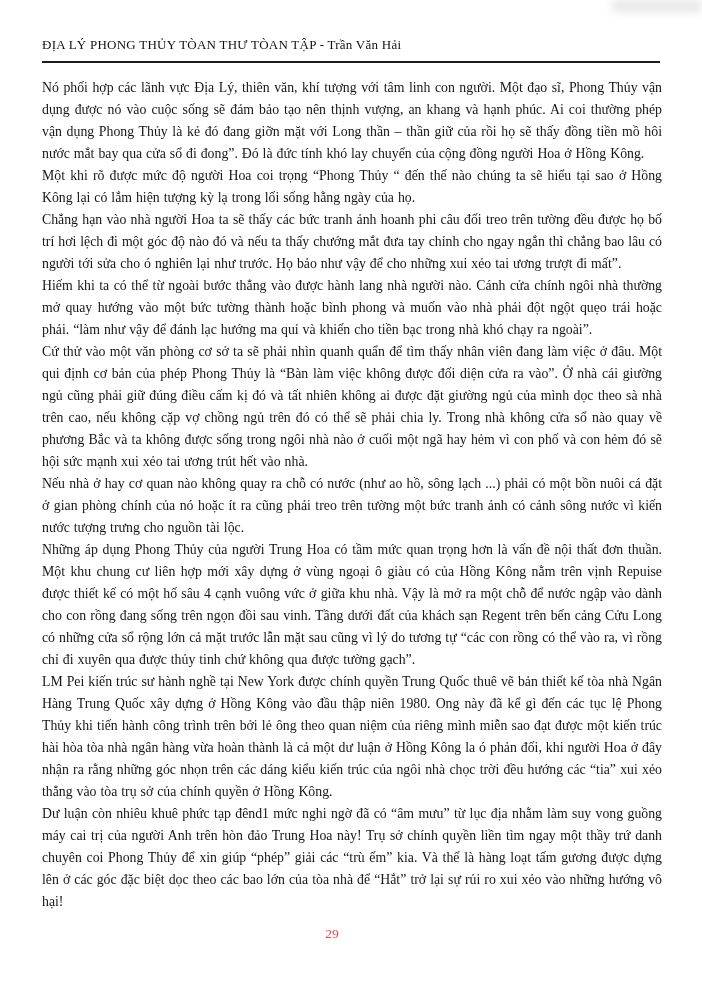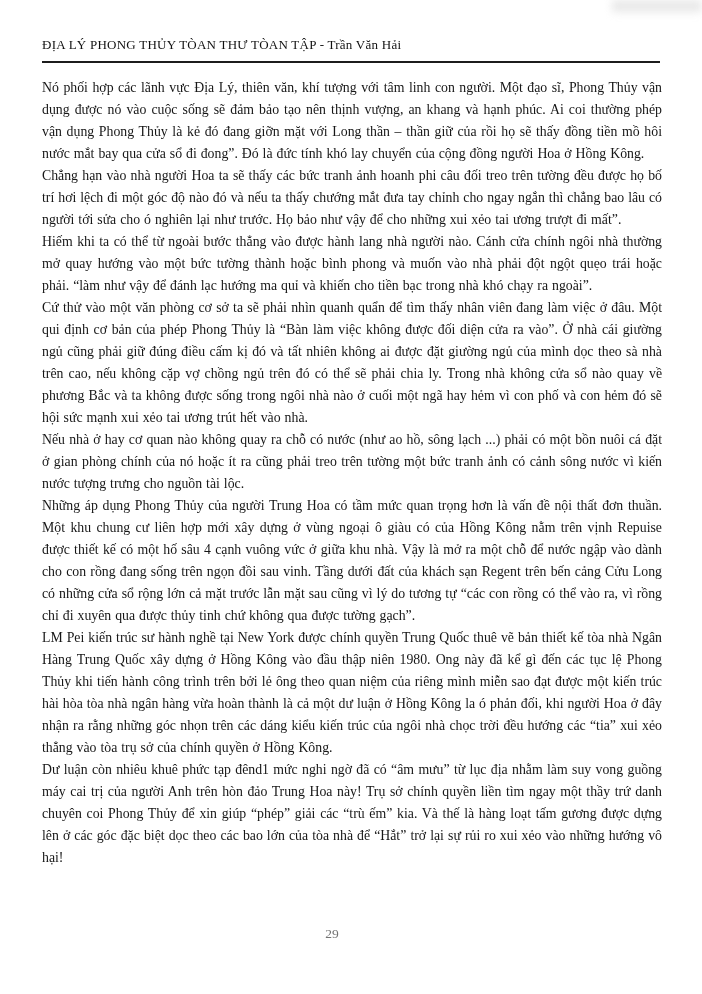--- a/index.html
+++ b/index.html
@@ -61,39 +61,40 @@
     line-height: 22px;
     word-spacing: 0.5px;
   }
   .page-footer {
     position: absolute;
     left: 0;
     top: 926px;
     width: 702px;
     text-align: center;
     font-size: 13.5px;
-    color: #737373;
+    color: #ef4444;
   }
   .page-footer span { position: relative; left: -19px; }
 </style>
 </head>
 <body>
 
 <div class="page">
 
   <div class="scan-shade-tr"></div>
 
   <div class="running-header">ĐỊA LÝ PHONG THỦY TÒAN THƯ  TÒAN TẬP -  Trần Văn Hải</div>
 
   <hr class="header-rule">
 
   <div class="content">
 
       <p>Nó phối hợp các lãnh vực Địa Lý, thiên văn, khí tượng với tâm linh con người. Một đạo sĩ, Phong Thủy vận dụng được nó vào cuộc sống sẽ đảm bảo tạo nên thịnh vượng, an khang và hạnh phúc. Ai coi thường phép vận dụng Phong Thủy là kẻ đó đang giỡn mặt với Long thần – thần giữ của rồi họ sẽ thấy đồng tiền mồ hôi nước mắt bay qua cửa sổ đi đong”. Đó là đức tính khó lay chuyển của cộng đồng người Hoa ở Hồng Kông.</p>
 
+      <p>Một khi rõ được mức độ người Hoa coi trọng “Phong Thủy “ đến thế nào chúng ta sẽ hiểu tại sao ở Hồng Kông lại có lắm hiện tượng kỳ lạ trong lối sống hằng ngày của họ.</p>
 
       <p>Chẳng hạn vào nhà người Hoa ta sẽ thấy các bức tranh ảnh hoanh phi câu đối treo trên tường đều được họ bố trí hơi lệch đi một góc độ nào đó và nếu ta thấy chướng mắt đưa tay chỉnh cho ngay ngắn thì chẳng bao lâu có người tới sửa cho ó nghiên lại như trước. Họ bảo như vậy để cho những xui xẻo tai ương trượt đi mất”.</p>
 
       <p>Hiếm khi ta có thể từ ngoài bước thẳng vào được hành lang nhà người nào. Cánh cửa chính ngôi nhà thường mở quay hướng vào một bức tường thành hoặc bình phong và muốn vào nhà phải đột ngột quẹo trái hoặc phải. “làm như vậy để đánh lạc hướng ma quỉ và khiến cho tiền bạc trong nhà khó chạy ra ngoài”.</p>
 
       <p>Cứ thử vào một văn phòng cơ sở ta sẽ phải nhìn quanh quẩn để tìm thấy nhân viên đang làm việc ở đâu. Một qui định cơ bản của phép Phong Thủy là “Bàn làm việc không được đối diện cửa ra vào”. Ở nhà cái giường ngủ cũng phải giữ đúng điều cấm kị đó và tất nhiên không ai được đặt giường ngủ của mình dọc theo sà nhà trên cao, nếu không cặp vợ chồng ngủ trên đó có thể sẽ phải chia ly. Trong nhà không cửa sổ nào quay về phương Bắc và ta không được sống trong ngôi nhà nào ở cuối một ngã hay hẻm vì con phố và con hẻm đó sẽ hội sức mạnh xui xẻo tai ương trút hết vào nhà.</p>
 
       <p>Nếu nhà ở hay cơ quan nào không quay ra chỗ có nước (như ao hồ, sông lạch ...) phải có một bồn nuôi cá đặt ở gian phòng chính của nó hoặc ít ra cũng phải treo trên tường một bức tranh ảnh có cảnh sông nước vì kiến nước tượng trưng cho nguồn tài lộc.</p>
 
       <p>Những áp dụng Phong Thủy của người Trung Hoa có tầm mức quan trọng hơn là vấn đề nội thất đơn thuần. Một khu chung cư liên hợp mới xây dựng ở vùng ngoại ô giàu có của Hồng Kông nằm trên vịnh Repuise được thiết kế có một hố sâu 4 cạnh vuông vức ở giữa khu nhà. Vậy là mở ra một chỗ để nước ngập vào dành cho con rồng đang sống trên ngọn đồi sau vinh. Tầng dưới đất của khách sạn Regent trên bến cảng Cửu Long có những cửa sổ rộng lớn cả mặt trước lẫn mặt sau cũng vì lý do tương tự “các con rồng có thể vào ra, vì rồng chỉ đi xuyên qua được thủy tinh chứ không qua được tường gạch”.</p>

